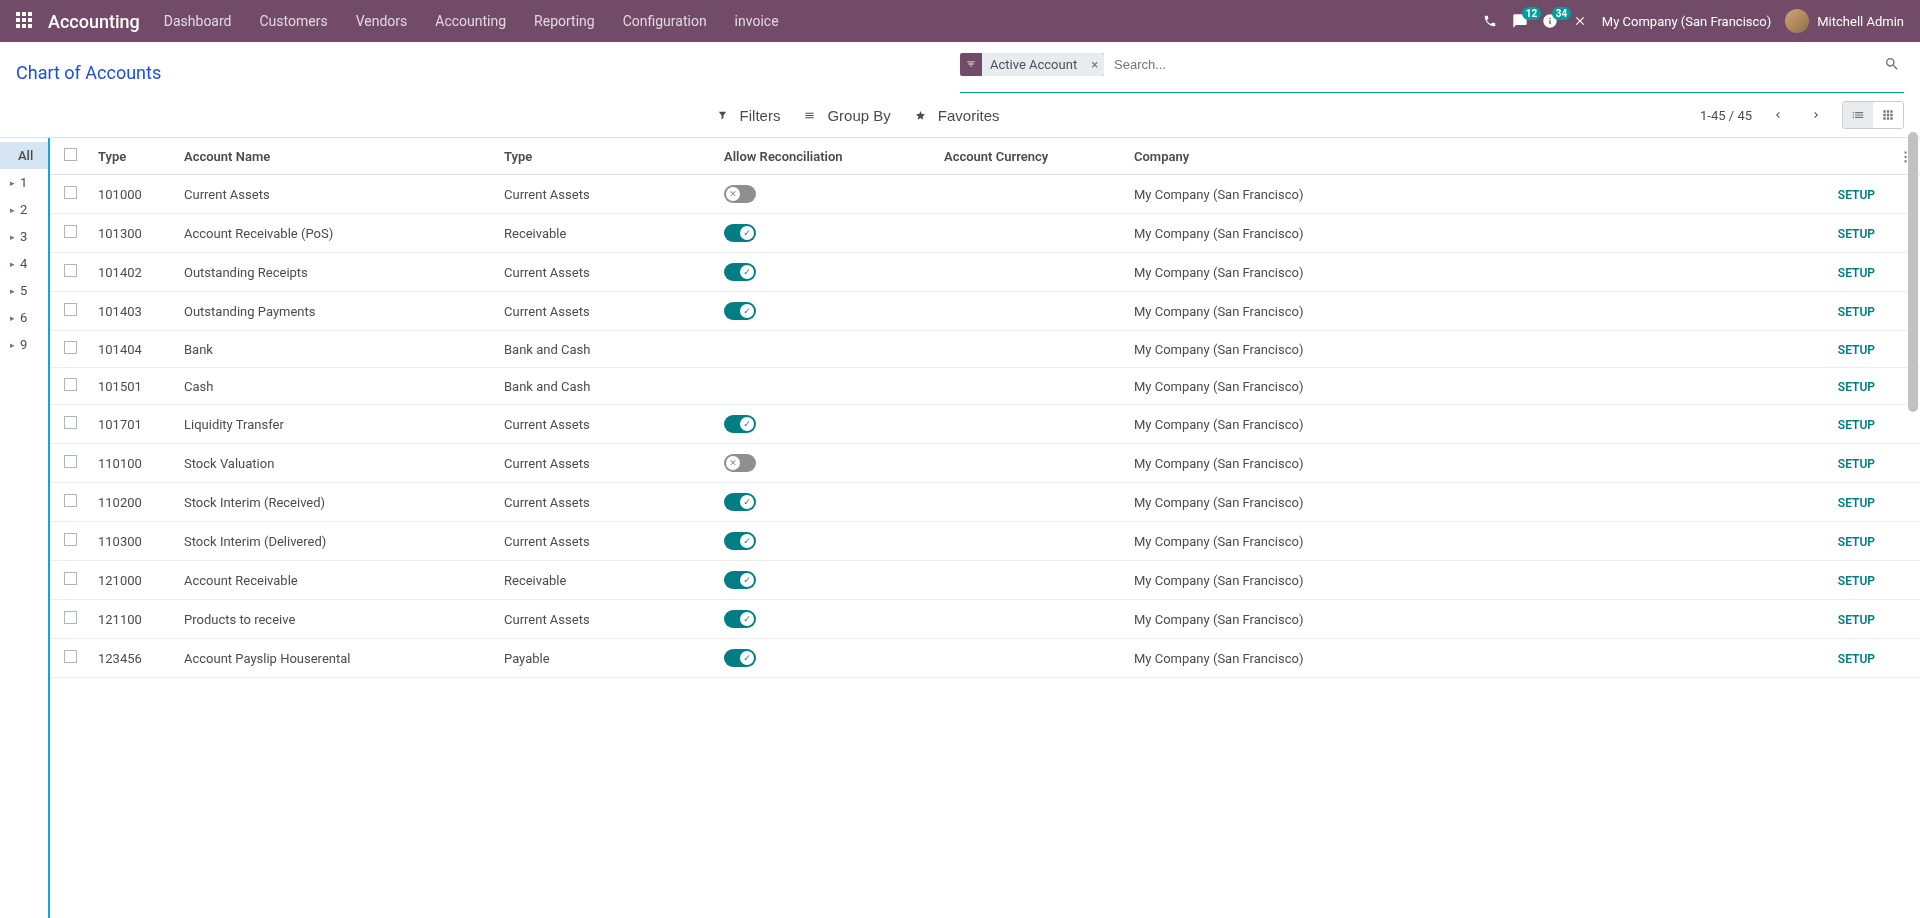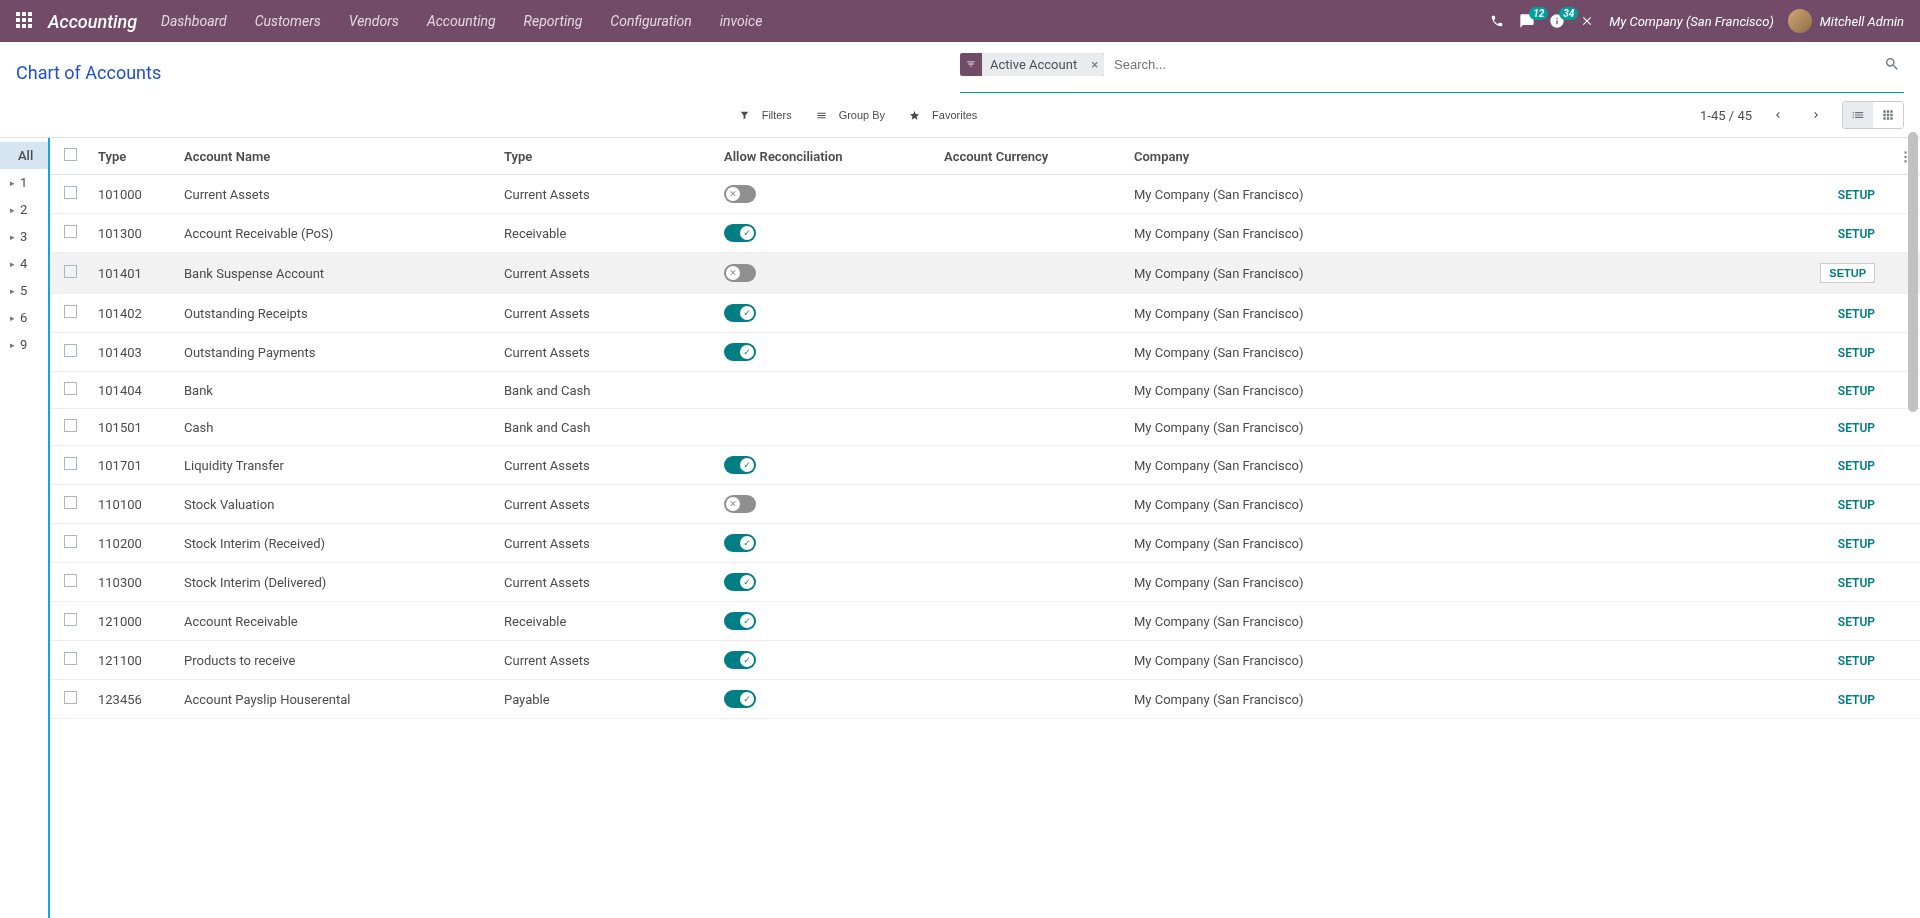--- a/index.html
+++ b/index.html
@@ -1,19 +1,19 @@
 <!DOCTYPE html>
 <html><head>
 <meta charset="utf-8">
 <style>
 * { box-sizing: border-box; margin: 0; padding: 0; }
 body { font-family: -apple-system, BlinkMacSystemFont, "Segoe UI", Roboto, sans-serif; font-size: 13px; color: #4c4c4c; background: #ffffff; }
 
 
-.navbar { background: #714b67; height: 42px; display: flex; align-items: center; padding: 0 16px; color: #fff; font-style: italic; }
+.navbar { background: #714b67; height: 42px; display: flex; align-items: center; padding: 0 16px; color: #fff; }
 .nav-apps { width: 18px; height: 18px; display: grid; grid-template-columns: repeat(3,4px); grid-template-rows: repeat(3,4px); gap: 2px; margin-right: 14px; cursor: pointer; }
 .nav-apps span { background: #fff; }
 .nav-brand { font-size: 18px; font-weight: 500; margin-right: 24px; }
 .nav-menu { display: flex; gap: 28px; flex: 1; }
 .nav-menu a { color: #e5d7e1; font-size: 14px; cursor: pointer; }
 .nav-right { display: flex; align-items: center; gap: 14px; }
 .nav-icon { width: 16px; height: 16px; color: #fff; cursor: pointer; display: flex; align-items: center; justify-content: center; position: relative; }
 .badge { position: absolute; top: -6px; left: 10px; background: #00a09d; color: #fff; font-size: 10px; padding: 1px 4px; border-radius: 7px; font-weight: bold; }
 .nav-company { color: #fff; font-size: 13px; }
 .nav-user { display: flex; align-items: center; gap: 8px; color: #fff; font-size: 13px; cursor: pointer; }
@@ -29,21 +29,21 @@
 .facet-label { background: #e9ecef; color: #495057; padding: 4px 8px; }
 .facet-remove { background: #e9ecef; color: #6c757d; padding: 4px 6px; cursor: pointer; }
 .search-input { border: none; outline: none; flex: 1; font-size: 13px; padding: 4px; }
 .search-icon { color: #6c757d; cursor: pointer; padding: 4px; }
 
 .cp-bottom { display: flex; align-items: center; padding: 8px 0; }
 .cp-left { display: flex; align-items: center; gap: 12px; }
 .btn-create { background: #017e84; color: #fff; border: none; padding: 8px 14px; font-size: 13px; font-weight: 500; cursor: pointer; }
 .btn-import { background: none; border: none; color: #4c4c4c; cursor: pointer; padding: 4px; }
 .cp-center { flex: 1; display: flex; justify-content: center; gap: 24px; }
-.cp-btn { background: none; border: none; color: #4c4c4c; cursor: pointer; font-size: 11px; display: flex; align-items: center; gap: 12px; }
+.cp-btn { background: none; border: none; color: #4c4c4c; cursor: pointer; font-size: 15px; display: flex; align-items: center; gap: 12px; }
 .cp-right { display: flex; align-items: center; gap: 14px; }
 .pager-text { font-size: 13px; color: #4c4c4c; }
 .pager-btn { background: none; border: none; color: #4c4c4c; cursor: pointer; padding: 4px 6px; }
 .view-switch { display: flex; border: 1px solid #ccc; border-radius: 3px; overflow: hidden; }
 .view-btn { background: #fff; border: none; padding: 6px 8px; cursor: pointer; color: #6c757d; }
 .view-btn.active { background: #e9ecef; border: 1px solid #aaa; margin: -1px; }
 
 
 .content { display: flex; height: calc(100vh - 130px); }
 .sidebar { width: 50px; border-right: 2px solid #0ea5e9; padding-top: 4px; }
@@ -278,33 +278,20 @@
             <td class="name-col">Account Receivable (PoS)</td>
             <td class="type-col">Receivable</td>
             <td class="recon-col"><span class="toggle on">
                 <span class="toggle-handle">✓</span>
               </span></td>
             <td class="curr-col"></td>
             <td class="company-col">My Company (San Francisco)</td>
             <td class="setup-col"><span class="setup-link">SETUP</span></td>
             <td class="opt-col"></td>
           </tr>
-          <tr style="background: rgb(242, 242, 243);">
-            <td class="check-col"><span class="cbox"></span></td>
-            <td class="code-col">101401</td>
-            <td class="name-col">Bank Suspense Account</td>
-            <td class="type-col">Current Assets</td>
-            <td class="recon-col"><span class="toggle off">
-                <span class="toggle-handle">✕</span>
-              </span></td>
-            <td class="curr-col"></td>
-            <td class="company-col">My Company (San Francisco)</td>
-            <td class="setup-col"><button class="setup-btn">SETUP</button></td>
-            <td class="opt-col"></td>
-          </tr>
           <tr>
             <td class="check-col"><span class="cbox"></span></td>
             <td class="code-col">101402</td>
             <td class="name-col">Outstanding Receipts</td>
             <td class="type-col">Current Assets</td>
             <td class="recon-col"><span class="toggle on">
                 <span class="toggle-handle">✓</span>
               </span></td>
             <td class="curr-col"></td>
             <td class="company-col">My Company (San Francisco)</td>

